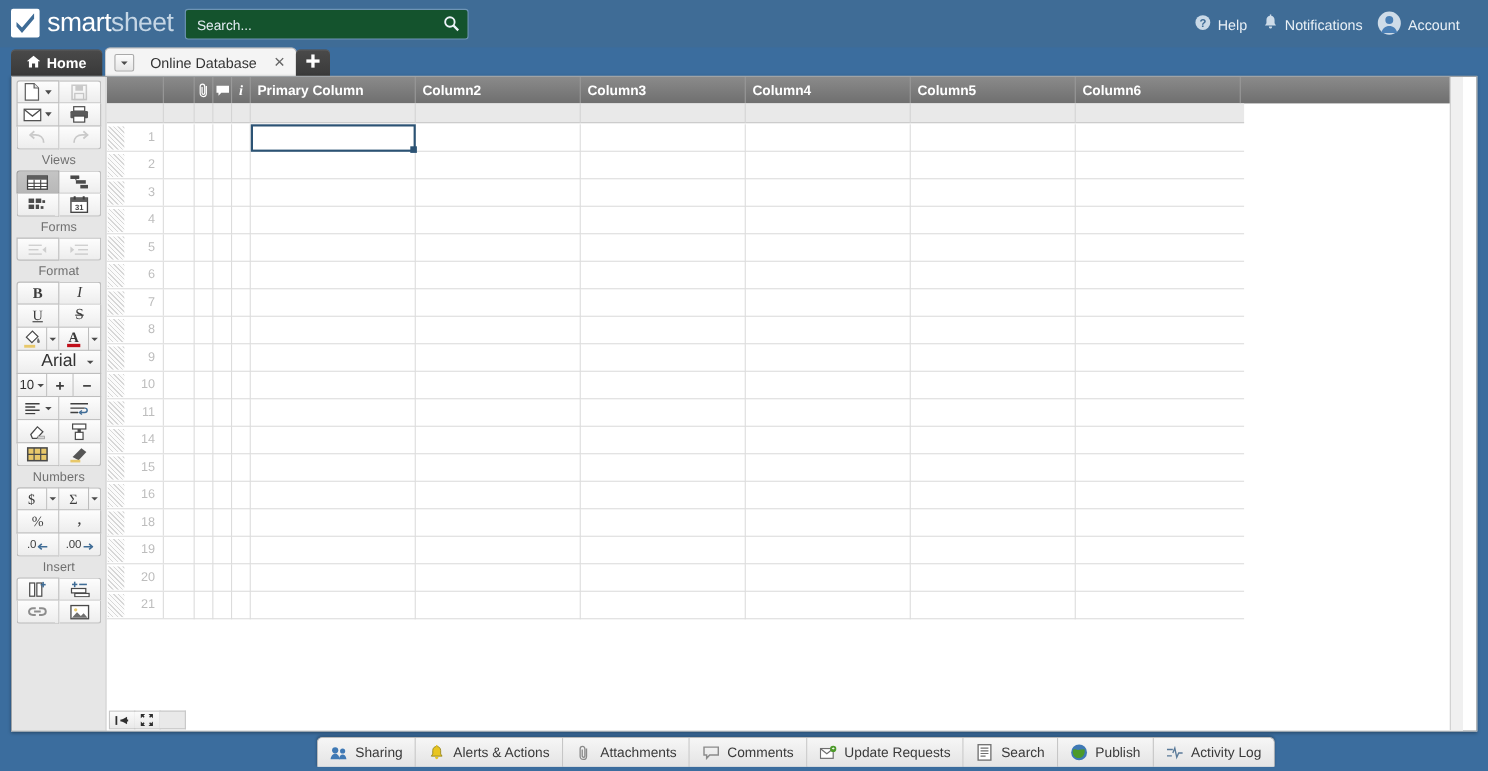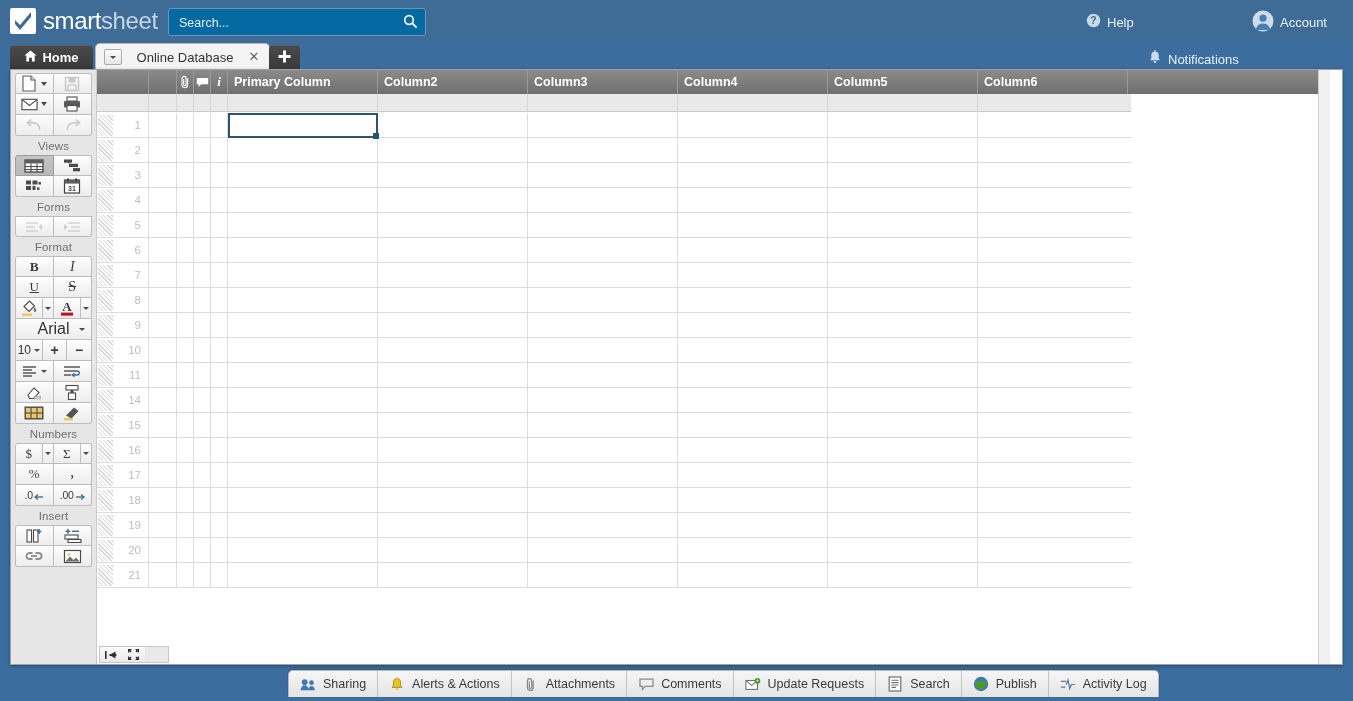--- a/index.html
+++ b/index.html
@@ -24,37 +24,37 @@
     width: 26px; height: 26px; background: #ffffff;
     border-radius: 2px; position: relative; margin-right: 7px;
   }
   #logo-mark svg { position: absolute; left: 4px; top: 4px; }
   #logo-text { font-size: 24px; letter-spacing: -0.4px; line-height: 26px; white-space: nowrap; }
   #logo-text .b { color: #ffffff; font-weight: normal; }
   #logo-text .l { color: #c5d6e5; font-weight: normal; }
 
   #search-box {
     position: absolute; left: 168px; top: 8px; width: 256px; height: 26px;
-    background: #0369a1; border: 1px solid #6e94b5; border-radius: 3px;
+    background: #14532d; border: 1px solid #6e94b5; border-radius: 3px;
   }
   #search-input {
     position: absolute; left: 8px; top: 0; width: 214px; height: 26px;
     background: transparent; border: 0; outline: none;
     color: #eaf1f7; font-size: 12.5px; font-family: "Liberation Sans", sans-serif;
   }
   #search-input::placeholder { color: #e4ecf3; opacity: 1; }
   #search-icon { position: absolute; right: 7px; top: 5px; }
 
   .top-right-item {
     position: absolute; top: 11px; height: 22px;
     display: flex; align-items: center; gap: 6px;
     color: #e9f0f6; font-size: 13px; white-space: nowrap; cursor: pointer;
   }
   #help-item { left: 1086px; }
-  #notif-item { left: 1148px; margin-top: 37px; }
+  #notif-item { left: 1148px; }
   #account-item { left: 1252px; }
   #account-item .top-right-label { font-size: 13px; }
 
   
   #tabstrip {
     position: absolute; left: 0; top: 43px; width: 1353px; height: 26px;
   }
   #tab-home {
     position: absolute; left: 10px; top: 2px; width: 83px; height: 24px;
     background: linear-gradient(#4a4a4a, #393939);
@@ -891,36 +891,20 @@
           <div class="cell" style="width: 150px;"></div>
           <div class="cell" style="width: 150px;"></div>
           <div class="cell" style="width: 150px;"></div>
           <div class="cell" style="width: 150px;"></div>
           <div class="cell" style="width: 150px;"></div>
           <div class="cell" style="width: 150px; border-right: none;"></div>
         </div>
         <div class="grow">
           <div class="gutter">
             <div class="draghandle"></div>
-            <div class="rownum">17</div>
-          </div>
-          <div class="cell narrow-ico" style="width: 28px;"></div>
-          <div class="cell narrow-ico" style="width: 17px;"></div>
-          <div class="cell narrow-ico" style="width: 17px;"></div>
-          <div class="cell narrow-ico" style="width: 17px;"></div>
-          <div class="cell" style="width: 150px;"></div>
-          <div class="cell" style="width: 150px;"></div>
-          <div class="cell" style="width: 150px;"></div>
-          <div class="cell" style="width: 150px;"></div>
-          <div class="cell" style="width: 150px;"></div>
-          <div class="cell" style="width: 150px; border-right: none;"></div>
-        </div>
-        <div class="grow">
-          <div class="gutter">
-            <div class="draghandle"></div>
             <div class="rownum">18</div>
           </div>
           <div class="cell narrow-ico" style="width: 28px;"></div>
           <div class="cell narrow-ico" style="width: 17px;"></div>
           <div class="cell narrow-ico" style="width: 17px;"></div>
           <div class="cell narrow-ico" style="width: 17px;"></div>
           <div class="cell" style="width: 150px;"></div>
           <div class="cell" style="width: 150px;"></div>
           <div class="cell" style="width: 150px;"></div>
           <div class="cell" style="width: 150px;"></div>

